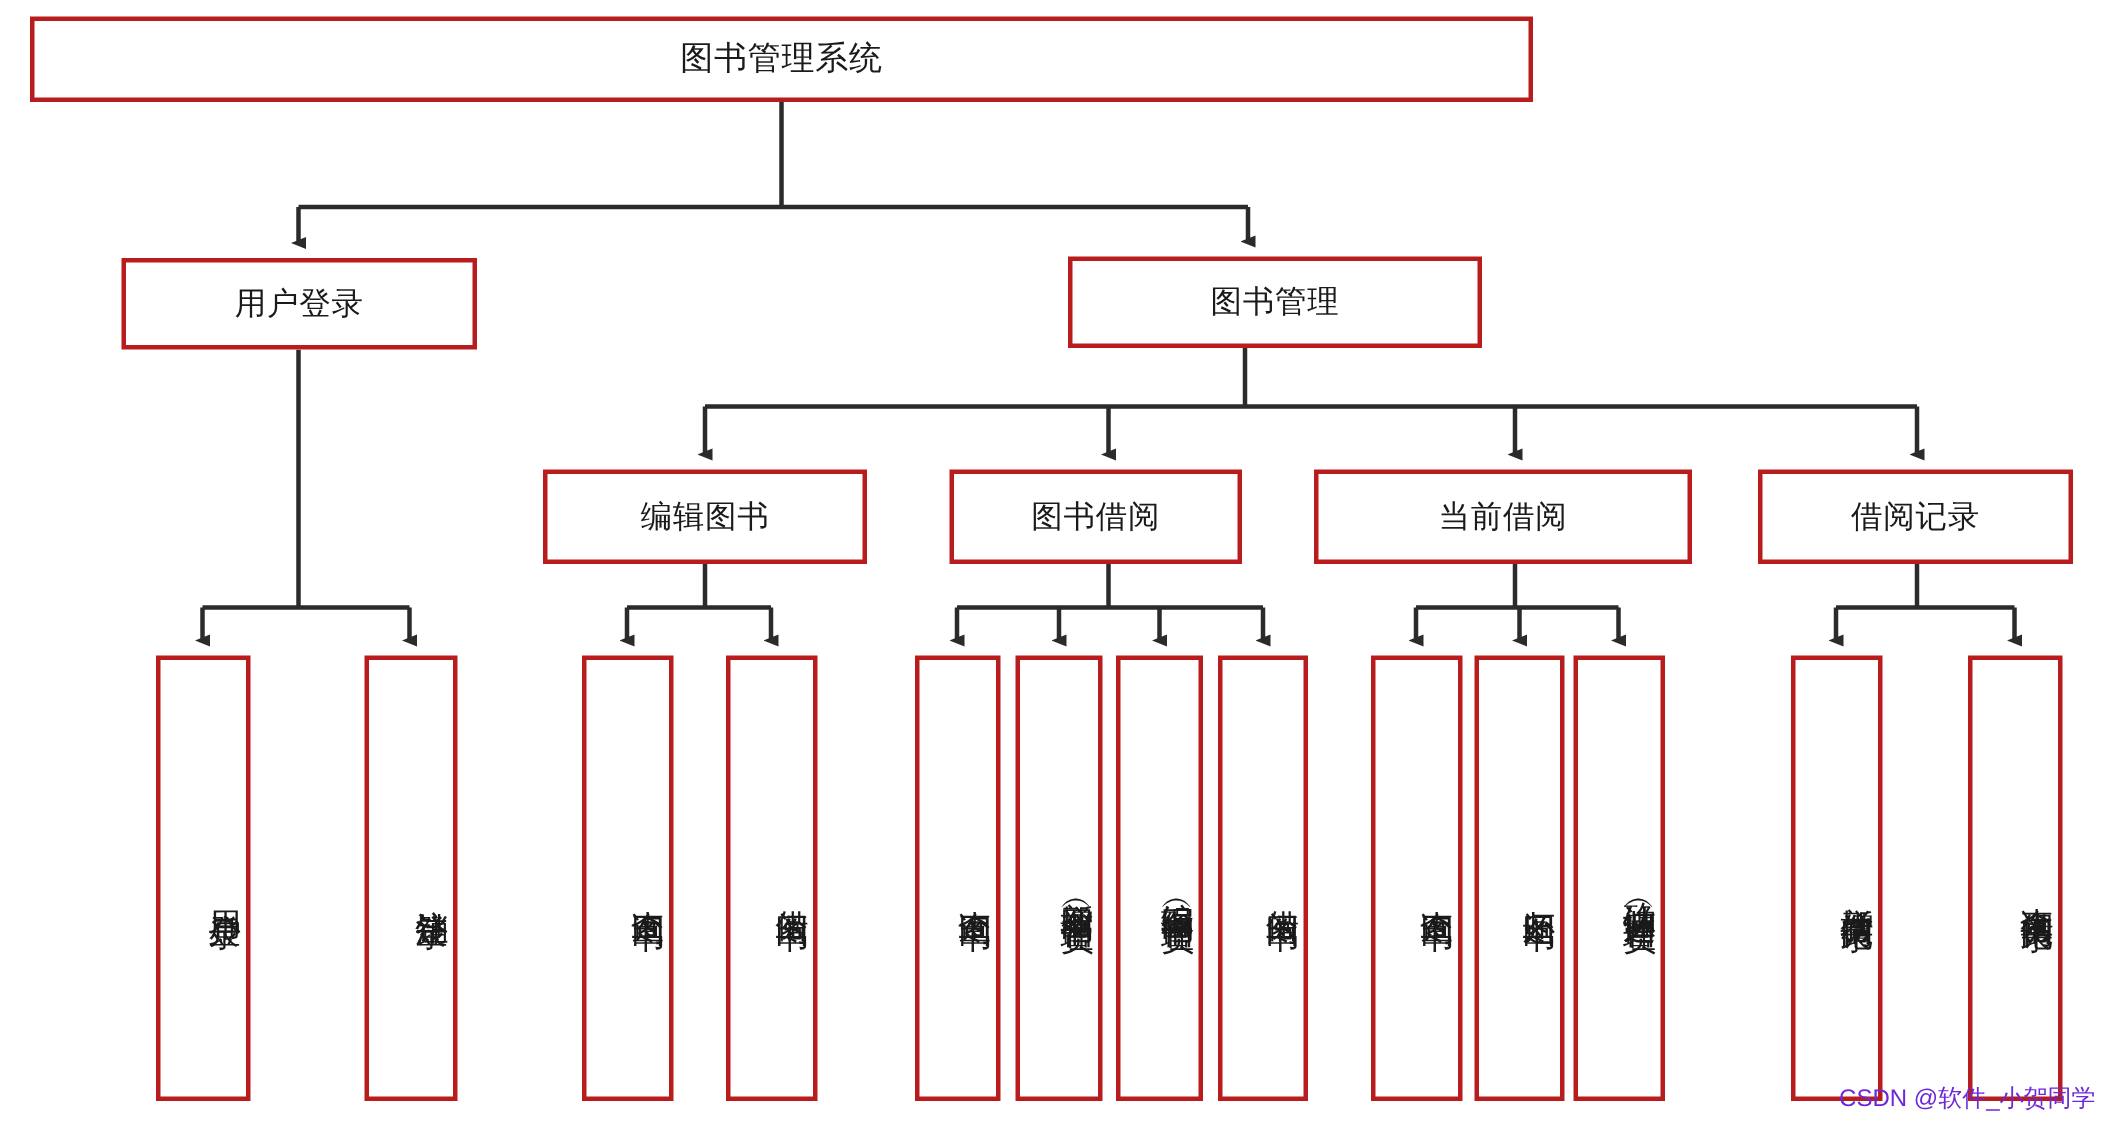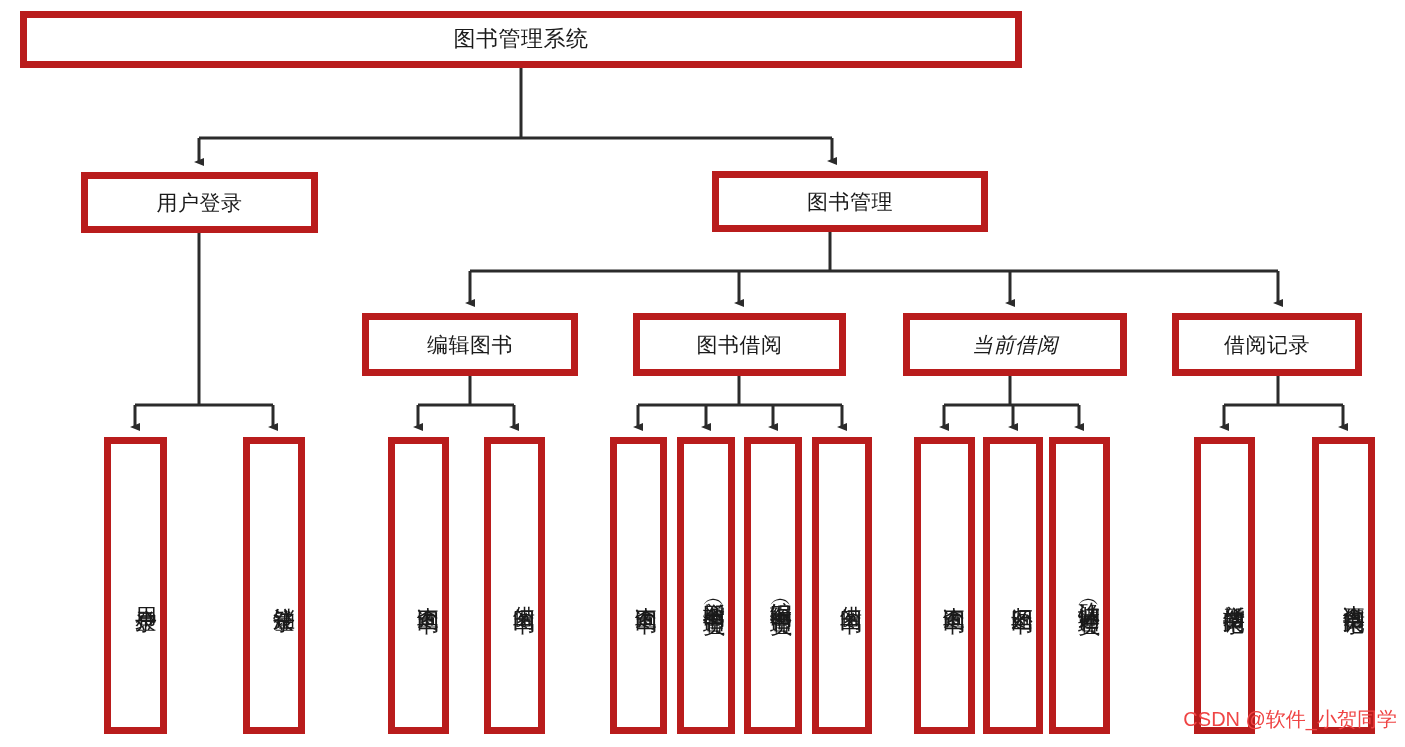--- a/index.html
+++ b/index.html
@@ -20,21 +20,21 @@
   #edges {
     position: absolute;
     left: 0;
     top: 0;
     width: 1405px;
     height: 747px;
   }
   .node {
     position: absolute;
     box-sizing: border-box;
-    border: 7px solid #b91c1c;
+    border: 3px solid #b91c1c;
     background: #ffffff;
     color: #1a1a1a;
     display: flex;
     align-items: center;
     justify-content: center;
     text-align: right;
   }
   .node.horiz {
     font-size: 21px;
     letter-spacing: 0.5px;
@@ -49,23 +49,23 @@
     padding-top: 14px;
     align-items: flex-start;
     justify-content: center;
   }
   .node.root {
     font-size: 22px;
   }
   #watermark {
     position: absolute;
     right: 8px;
-    bottom: 14px;
-    font-size: 20px;
-    color: #ef4444;
+    bottom: 4px;
+    font-size: 16px;
+    color: #6d28d9;
     white-space: nowrap;
     pointer-events: none;
   }
 </style>
 </head>
 <body>
 
 <div id="canvas">
 
   <svg id="edges" viewBox="0 0 1405 747" xmlns="http://www.w3.org/2000/svg">
@@ -139,29 +139,29 @@
   </div>
 
   <div class="node horiz" style="left:712px; top:171px; width:276px; height:61px;">
     <span>图书管理</span>
   </div>
 
   <div class="node horiz" style="left:362px; top:313px; width:216px; height:63px;">
     <span>编辑图书</span>
   </div>
 
-  <div class="node horiz" style="left:633px; top:313px; width:213px; height:63px;">
+  <div class="node horiz" style="left:633px; top:313px; width:195px; height:63px;">
     <span>图书借阅</span>
   </div>
 
-  <div class="node horiz" style="left:903px; top:313px; width:224px; height:63px;font-style:italic;">
+  <div class="node horiz" style="left:876px; top:313px; width:252px; height:63px;">
     <span>当前借阅</span>
   </div>
 
-  <div class="node horiz" style="left:1172px; top:313px; width:190px; height:63px;">
+  <div class="node horiz" style="left:1172px; top:313px; width:210px; height:63px;">
     <span>借阅记录</span>
   </div>
 
   <div class="node vert" style="left:104px; top:437px; width:63px; height:297px;">
     <span>用户登录</span>
   </div>
 
   <div class="node vert" style="left:243px; top:437px; width:62px; height:297px;">
     <span>注销登录</span>
   </div>

